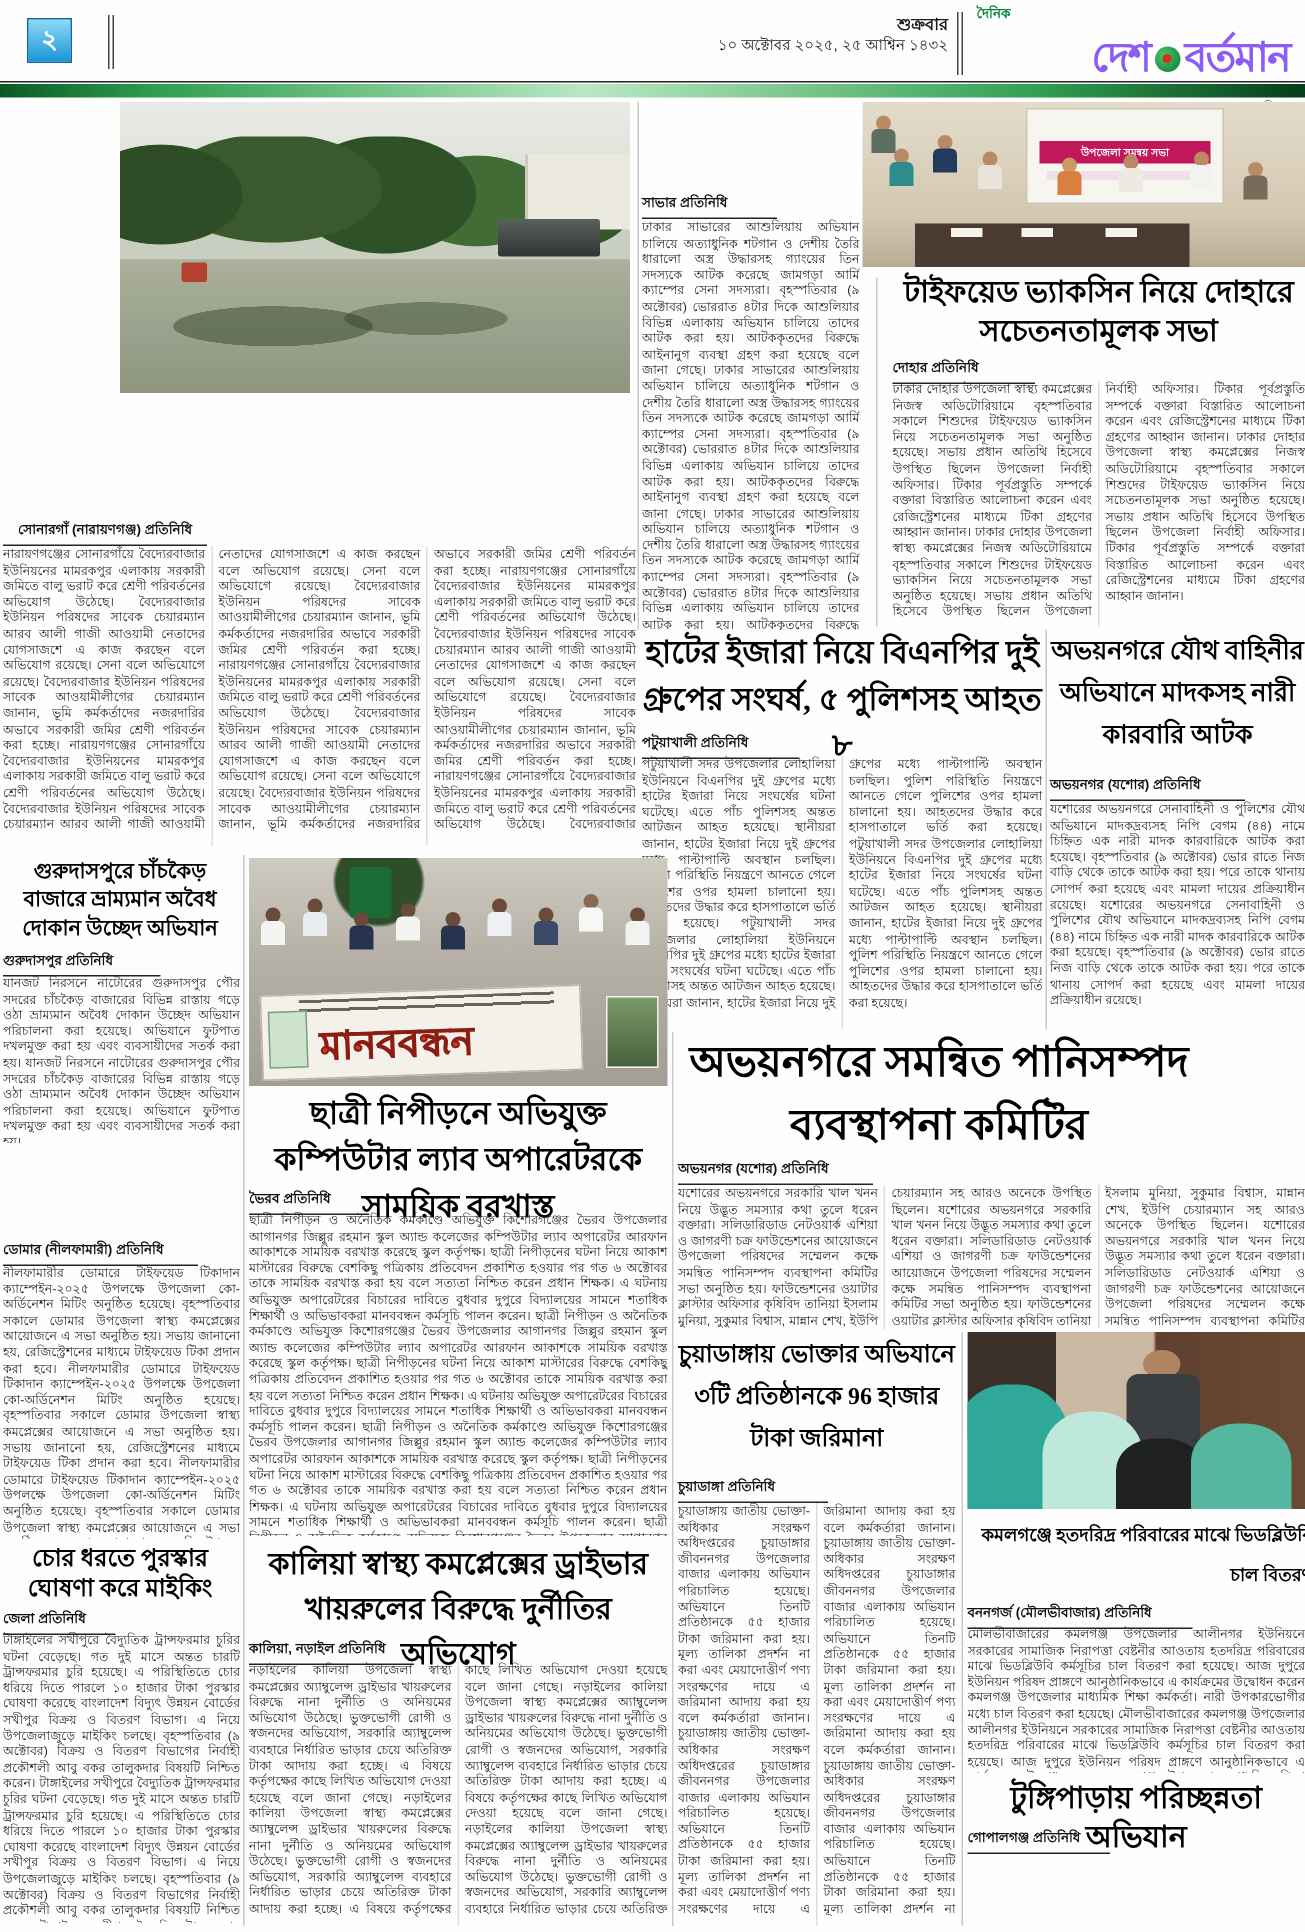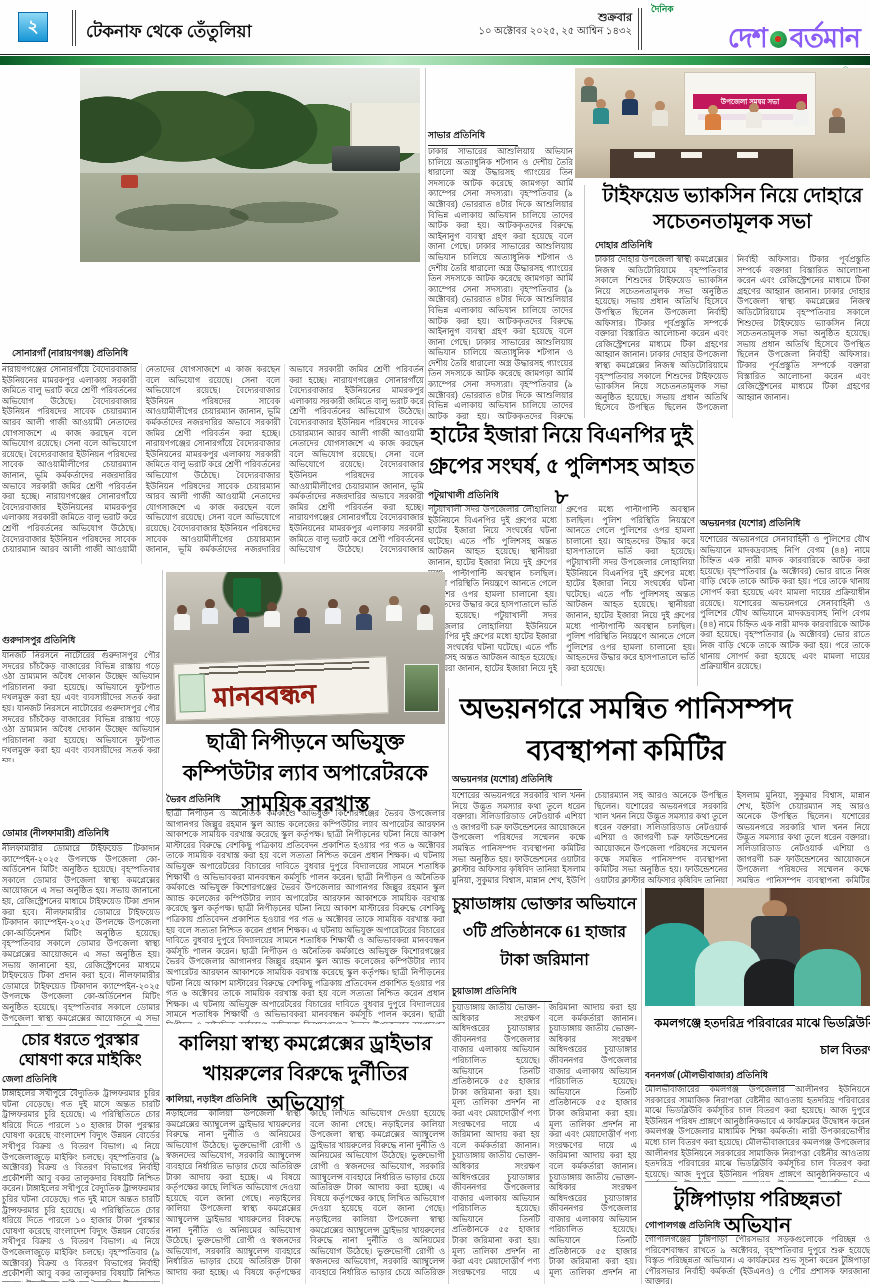--- a/index.html
+++ b/index.html
@@ -84,21 +84,20 @@
 </style>
 </head>
 <body>
 
 <div class="page">
 
   <div class="abs pagenum">
       <span>২</span>
     </div>
   <div class="abs dsep" style="left:72px;top:10px;height:36px;"></div>
-  <div class="abs slogan">টেকনাফ থেকে তেঁতুলিয়া</div>
   <div class="abs dateblock">
     <div class="weekday">শুক্রবার</div>
     <div class="dateline">১০ অক্টোবর ২০২৫, ২৫ আশ্বিন ১৪৩২</div>
   </div>
   <div class="abs dsep" style="right:228px;top:8px;height:42px;"></div>
   <div class="abs masthead">
     <div class="mh-daily">দৈনিক</div>
     <div class="mh-row">
       <span class="mh-name">দেশ</span>
       <span class="mh-dot"></span>
@@ -167,23 +166,25 @@
     <div class="paper" style="left:55%;"></div>
   </div>
   <div class="abs headline" style="left:595px;top:182px;width:275px;font-size:20px;line-height:26px;">টাইফয়েড ভ্যাকসিন নিয়ে দোহারে সচেতনতামূলক সভা</div>
   <div class="abs byline" style="left:595px;top:238px;width:95px;">দোহার প্রতিনিধি</div>
   <div class="abs body cols2" style="left:595px;top:254px;width:275px;height:164px;">ঢাকার দোহার উপজেলা স্বাস্থ্য কমপ্লেক্সের নিজস্ব অডিটোরিয়ামে বৃহস্পতিবার সকালে শিশুদের টাইফয়েড ভ্যাকসিন নিয়ে সচেতনতামূলক সভা অনুষ্ঠিত হয়েছে। সভায় প্রধান অতিথি হিসেবে উপস্থিত ছিলেন উপজেলা নির্বাহী অফিসার। টিকার পূর্বপ্রস্তুতি সম্পর্কে বক্তারা বিস্তারিত আলোচনা করেন এবং রেজিস্ট্রেশনের মাধ্যমে টিকা গ্রহণের আহ্বান জানান। ঢাকার দোহার উপজেলা স্বাস্থ্য কমপ্লেক্সের নিজস্ব অডিটোরিয়ামে বৃহস্পতিবার সকালে শিশুদের টাইফয়েড ভ্যাকসিন নিয়ে সচেতনতামূলক সভা অনুষ্ঠিত হয়েছে। সভায় প্রধান অতিথি হিসেবে উপস্থিত ছিলেন উপজেলা নির্বাহী অফিসার। টিকার পূর্বপ্রস্তুতি সম্পর্কে বক্তারা বিস্তারিত আলোচনা করেন এবং রেজিস্ট্রেশনের মাধ্যমে টিকা গ্রহণের আহ্বান জানান। ঢাকার দোহার উপজেলা স্বাস্থ্য কমপ্লেক্সের নিজস্ব অডিটোরিয়ামে বৃহস্পতিবার সকালে শিশুদের টাইফয়েড ভ্যাকসিন নিয়ে সচেতনতামূলক সভা অনুষ্ঠিত হয়েছে। সভায় প্রধান অতিথি হিসেবে উপস্থিত ছিলেন উপজেলা নির্বাহী অফিসার। টিকার পূর্বপ্রস্তুতি সম্পর্কে বক্তারা বিস্তারিত আলোচনা করেন এবং রেজিস্ট্রেশনের মাধ্যমে টিকা গ্রহণের আহ্বান জানান।</div>
 
   <div class="abs headline" style="left:428px;top:420px;width:267px;font-size:21px;line-height:31px;">হাটের ইজারা নিয়ে বিএনপির দুই গ্রুপের সংঘর্ষ, ৫ পুলিশসহ আহত ৮</div>
   <div class="abs byline" style="left:428px;top:488px;width:105px;">পটুয়াখালী প্রতিনিধি</div>
   <div class="abs body cols2" style="left:428px;top:504px;width:267px;height:182px;">পটুয়াখালী সদর উপজেলার লোহালিয়া ইউনিয়নে বিএনপির দুই গ্রুপের মধ্যে হাটের ইজারা নিয়ে সংঘর্ষের ঘটনা ঘটেছে। এতে পাঁচ পুলিশসহ অন্তত আটজন আহত হয়েছে। স্থানীয়রা জানান, হাটের ইজারা নিয়ে দুই গ্রুপের মধ্যে পাল্টাপাল্টি অবস্থান চলছিল। পুলিশ পরিস্থিতি নিয়ন্ত্রণে আনতে গেলে পুলিশের ওপর হামলা চালানো হয়। আহতদের উদ্ধার করে হাসপাতালে ভর্তি করা হয়েছে। পটুয়াখালী সদর উপজেলার লোহালিয়া ইউনিয়নে বিএনপির দুই গ্রুপের মধ্যে হাটের ইজারা নিয়ে সংঘর্ষের ঘটনা ঘটেছে। এতে পাঁচ পুলিশসহ অন্তত আটজন আহত হয়েছে। স্থানীয়রা জানান, হাটের ইজারা নিয়ে দুই গ্রুপের মধ্যে পাল্টাপাল্টি অবস্থান চলছিল। পুলিশ পরিস্থিতি নিয়ন্ত্রণে আনতে গেলে পুলিশের ওপর হামলা চালানো হয়। আহতদের উদ্ধার করে হাসপাতালে ভর্তি করা হয়েছে। পটুয়াখালী সদর উপজেলার লোহালিয়া ইউনিয়নে বিএনপির দুই গ্রুপের মধ্যে হাটের ইজারা নিয়ে সংঘর্ষের ঘটনা ঘটেছে। এতে পাঁচ পুলিশসহ অন্তত আটজন আহত হয়েছে। স্থানীয়রা জানান, হাটের ইজারা নিয়ে দুই গ্রুপের মধ্যে পাল্টাপাল্টি অবস্থান চলছিল। পুলিশ পরিস্থিতি নিয়ন্ত্রণে আনতে গেলে পুলিশের ওপর হামলা চালানো হয়। আহতদের উদ্ধার করে হাসপাতালে ভর্তি করা হয়েছে।</div>
 
+  <div class="abs headline" style="left:700px;top:420px;width:170px;font-size:17px;line-height:28px;">অভয়নগরে যৌথ বাহিনীর অভিযানে মাদকসহ নারী কারবারি আটক</div>
   <div class="abs byline" style="left:700px;top:516px;width:130px;">অভয়নগর (যশোর) প্রতিনিধি</div>
   <div class="abs body" style="left:700px;top:534px;width:170px;height:152px;">যশোরের অভয়নগরে সেনাবাহিনী ও পুলিশের যৌথ অভিযানে মাদকদ্রব্যসহ নিপি বেগম (৪৪) নামে চিহ্নিত এক নারী মাদক কারবারিকে আটক করা হয়েছে। বৃহস্পতিবার (৯ অক্টোবর) ভোর রাতে নিজ বাড়ি থেকে তাকে আটক করা হয়। পরে তাকে থানায় সোপর্দ করা হয়েছে এবং মামলা দায়ের প্রক্রিয়াধীন রয়েছে। যশোরের অভয়নগরে সেনাবাহিনী ও পুলিশের যৌথ অভিযানে মাদকদ্রব্যসহ নিপি বেগম (৪৪) নামে চিহ্নিত এক নারী মাদক কারবারিকে আটক করা হয়েছে। বৃহস্পতিবার (৯ অক্টোবর) ভোর রাতে নিজ বাড়ি থেকে তাকে আটক করা হয়। পরে তাকে থানায় সোপর্দ করা হয়েছে এবং মামলা দায়ের প্রক্রিয়াধীন রয়েছে।</div>
 
+  <div class="abs headline" style="left:0;top:572px;width:160px;font-size:14px;line-height:19px;">গুরুদাসপুরে চাঁচকৈড় বাজারে ভ্রাম্যমান অবৈধ দোকান উচ্ছেদ অভিযান</div>
   <div class="abs byline" style="left:2px;top:633px;width:105px;">গুরুদাসপুর প্রতিনিধি</div>
   <div class="abs body" style="left:2px;top:650px;width:158px;height:112px;">যানজট নিরসনে নাটোরের গুরুদাসপুর পৌর সদরের চাঁচকৈড় বাজারের বিভিন্ন রাস্তায় গড়ে ওঠা ভ্রাম্যমান অবৈধ দোকান উচ্ছেদ অভিযান পরিচালনা করা হয়েছে। অভিযানে ফুটপাত দখলমুক্ত করা হয় এবং ব্যবসায়ীদের সতর্ক করা হয়। যানজট নিরসনে নাটোরের গুরুদাসপুর পৌর সদরের চাঁচকৈড় বাজারের বিভিন্ন রাস্তায় গড়ে ওঠা ভ্রাম্যমান অবৈধ দোকান উচ্ছেদ অভিযান পরিচালনা করা হয়েছে। অভিযানে ফুটপাত দখলমুক্ত করা হয় এবং ব্যবসায়ীদের সতর্ক করা হয়।</div>
 
   <div class="abs byline" style="left:2px;top:826px;width:130px;">ডোমার (নীলফামারী) প্রতিনিধি</div>
   <div class="abs body" style="left:2px;top:843px;width:158px;height:183px;">নীলফামারীর ডোমারে টাইফয়েড টিকাদান ক্যাম্পেইন-২০২৫ উপলক্ষে উপজেলা কো-অর্ডিনেশন মিটিং অনুষ্ঠিত হয়েছে। বৃহস্পতিবার সকালে ডোমার উপজেলা স্বাস্থ্য কমপ্লেক্সের আয়োজনে এ সভা অনুষ্ঠিত হয়। সভায় জানানো হয়, রেজিস্ট্রেশনের মাধ্যমে টাইফয়েড টিকা প্রদান করা হবে। নীলফামারীর ডোমারে টাইফয়েড টিকাদান ক্যাম্পেইন-২০২৫ উপলক্ষে উপজেলা কো-অর্ডিনেশন মিটিং অনুষ্ঠিত হয়েছে। বৃহস্পতিবার সকালে ডোমার উপজেলা স্বাস্থ্য কমপ্লেক্সের আয়োজনে এ সভা অনুষ্ঠিত হয়। সভায় জানানো হয়, রেজিস্ট্রেশনের মাধ্যমে টাইফয়েড টিকা প্রদান করা হবে। নীলফামারীর ডোমারে টাইফয়েড টিকাদান ক্যাম্পেইন-২০২৫ উপলক্ষে উপজেলা কো-অর্ডিনেশন মিটিং অনুষ্ঠিত হয়েছে। বৃহস্পতিবার সকালে ডোমার উপজেলা স্বাস্থ্য কমপ্লেক্সের আয়োজনে এ সভা অনুষ্ঠিত হয়। সভায় জানানো হয়, রেজিস্ট্রেশনের মাধ্যমে টাইফয়েড টিকা প্রদান করা হবে।</div>
 
   <div class="abs headline" style="left:0;top:1030px;width:160px;font-size:16px;line-height:20px;">চোর ধরতে পুরস্কার ঘোষণা করে মাইকিং</div>
   <div class="abs byline" style="left:2px;top:1072px;width:75px;">জেলা প্রতিনিধি</div>
   <div class="abs body" style="left:2px;top:1088px;width:158px;height:194px;">টাঙ্গাইলের সখীপুরে বৈদ্যুতিক ট্রান্সফরমার চুরির ঘটনা বেড়েছে। গত দুই মাসে অন্তত চারটি ট্রান্সফরমার চুরি হয়েছে। এ পরিস্থিতিতে চোর ধরিয়ে দিতে পারলে ১০ হাজার টাকা পুরস্কার ঘোষণা করেছে বাংলাদেশ বিদ্যুৎ উন্নয়ন বোর্ডের সখীপুর বিক্রয় ও বিতরণ বিভাগ। এ নিয়ে উপজেলাজুড়ে মাইকিং চলছে। বৃহস্পতিবার (৯ অক্টোবর) বিক্রয় ও বিতরণ বিভাগের নির্বাহী প্রকৌশলী আবু বকর তালুকদার বিষয়টি নিশ্চিত করেন। টাঙ্গাইলের সখীপুরে বৈদ্যুতিক ট্রান্সফরমার চুরির ঘটনা বেড়েছে। গত দুই মাসে অন্তত চারটি ট্রান্সফরমার চুরি হয়েছে। এ পরিস্থিতিতে চোর ধরিয়ে দিতে পারলে ১০ হাজার টাকা পুরস্কার ঘোষণা করেছে বাংলাদেশ বিদ্যুৎ উন্নয়ন বোর্ডের সখীপুর বিক্রয় ও বিতরণ বিভাগ। এ নিয়ে উপজেলাজুড়ে মাইকিং চলছে। বৃহস্পতিবার (৯ অক্টোবর) বিক্রয় ও বিতরণ বিভাগের নির্বাহী প্রকৌশলী আবু বকর তালুকদার বিষয়টি নিশ্চিত করেন। টাঙ্গাইলের সখীপুরে বৈদ্যুতিক ট্রান্সফরমার চুরির ঘটনা বেড়েছে। গত দুই মাসে অন্তত চারটি ট্রান্সফরমার চুরি হয়েছে। এ পরিস্থিতিতে চোর ধরিয়ে দিতে পারলে ১০ হাজার টাকা পুরস্কার ঘোষণা করেছে বাংলাদেশ বিদ্যুৎ উন্নয়ন বোর্ডের সখীপুর বিক্রয় ও বিতরণ বিভাগ। এ নিয়ে উপজেলাজুড়ে মাইকিং চলছে। বৃহস্পতিবার (৯ অক্টোবর) বিক্রয় ও বিতরণ বিভাগের নির্বাহী প্রকৌশলী আবু বকর তালুকদার বিষয়টি নিশ্চিত করেন।</div>
 
@@ -238,40 +239,39 @@
   <div class="abs body" style="left:166px;top:808px;width:279px;height:216px;">ছাত্রী নিপীড়ন ও অনৈতিক কর্মকাণ্ডে অভিযুক্ত কিশোরগঞ্জের ভৈরব উপজেলার আগানগর জিল্লুর রহমান স্কুল অ্যান্ড কলেজের কম্পিউটার ল্যাব অপারেটর আরফান আকাশকে সাময়িক বরখাস্ত করেছে স্কুল কর্তৃপক্ষ। ছাত্রী নিপীড়নের ঘটনা নিয়ে আকাশ মাস্টারের বিরুদ্ধে বেশকিছু পত্রিকায় প্রতিবেদন প্রকাশিত হওয়ার পর গত ৬ অক্টোবর তাকে সাময়িক বরখাস্ত করা হয় বলে সত্যতা নিশ্চিত করেন প্রধান শিক্ষক। এ ঘটনায় অভিযুক্ত অপারেটরের বিচারের দাবিতে বুধবার দুপুরে বিদ্যালয়ের সামনে শতাধিক শিক্ষার্থী ও অভিভাবকরা মানববন্ধন কর্মসূচি পালন করেন। ছাত্রী নিপীড়ন ও অনৈতিক কর্মকাণ্ডে অভিযুক্ত কিশোরগঞ্জের ভৈরব উপজেলার আগানগর জিল্লুর রহমান স্কুল অ্যান্ড কলেজের কম্পিউটার ল্যাব অপারেটর আরফান আকাশকে সাময়িক বরখাস্ত করেছে স্কুল কর্তৃপক্ষ। ছাত্রী নিপীড়নের ঘটনা নিয়ে আকাশ মাস্টারের বিরুদ্ধে বেশকিছু পত্রিকায় প্রতিবেদন প্রকাশিত হওয়ার পর গত ৬ অক্টোবর তাকে সাময়িক বরখাস্ত করা হয় বলে সত্যতা নিশ্চিত করেন প্রধান শিক্ষক। এ ঘটনায় অভিযুক্ত অপারেটরের বিচারের দাবিতে বুধবার দুপুরে বিদ্যালয়ের সামনে শতাধিক শিক্ষার্থী ও অভিভাবকরা মানববন্ধন কর্মসূচি পালন করেন। ছাত্রী নিপীড়ন ও অনৈতিক কর্মকাণ্ডে অভিযুক্ত কিশোরগঞ্জের ভৈরব উপজেলার আগানগর জিল্লুর রহমান স্কুল অ্যান্ড কলেজের কম্পিউটার ল্যাব অপারেটর আরফান আকাশকে সাময়িক বরখাস্ত করেছে স্কুল কর্তৃপক্ষ। ছাত্রী নিপীড়নের ঘটনা নিয়ে আকাশ মাস্টারের বিরুদ্ধে বেশকিছু পত্রিকায় প্রতিবেদন প্রকাশিত হওয়ার পর গত ৬ অক্টোবর তাকে সাময়িক বরখাস্ত করা হয় বলে সত্যতা নিশ্চিত করেন প্রধান শিক্ষক। এ ঘটনায় অভিযুক্ত অপারেটরের বিচারের দাবিতে বুধবার দুপুরে বিদ্যালয়ের সামনে শতাধিক শিক্ষার্থী ও অভিভাবকরা মানববন্ধন কর্মসূচি পালন করেন। ছাত্রী নিপীড়ন ও অনৈতিক কর্মকাণ্ডে অভিযুক্ত কিশোরগঞ্জের ভৈরব উপজেলার আগানগর জিল্লুর রহমান স্কুল অ্যান্ড কলেজের কম্পিউটার ল্যাব অপারেটর আরফান আকাশকে সাময়িক বরখাস্ত করেছে স্কুল কর্তৃপক্ষ। ছাত্রী নিপীড়নের ঘটনা নিয়ে আকাশ মাস্টারের বিরুদ্ধে বেশকিছু পত্রিকায় প্রতিবেদন প্রকাশিত হওয়ার পর গত ৬ অক্টোবর তাকে সাময়িক বরখাস্ত করা হয় বলে সত্যতা নিশ্চিত করেন প্রধান শিক্ষক। এ ঘটনায় অভিযুক্ত অপারেটরের বিচারের দাবিতে বুধবার দুপুরে বিদ্যালয়ের সামনে শতাধিক শিক্ষার্থী ও অভিভাবকরা মানববন্ধন কর্মসূচি পালন করেন।</div>
 
   <div class="abs headline" style="left:166px;top:1028px;width:279px;font-size:20px;line-height:30px;">কালিয়া স্বাস্থ্য কমপ্লেক্সের ড্রাইভার খায়রুলের বিরুদ্ধে দুর্নীতির অভিযোগ</div>
   <div class="abs byline" style="left:166px;top:1092px;width:110px;">কালিয়া, নড়াইল প্রতিনিধি</div>
   <div class="abs body cols2" style="left:166px;top:1108px;width:279px;height:176px;">নড়াইলের কালিয়া উপজেলা স্বাস্থ্য কমপ্লেক্সের অ্যাম্বুলেন্স ড্রাইভার খায়রুলের বিরুদ্ধে নানা দুর্নীতি ও অনিয়মের অভিযোগ উঠেছে। ভুক্তভোগী রোগী ও স্বজনদের অভিযোগ, সরকারি অ্যাম্বুলেন্স ব্যবহারে নির্ধারিত ভাড়ার চেয়ে অতিরিক্ত টাকা আদায় করা হচ্ছে। এ বিষয়ে কর্তৃপক্ষের কাছে লিখিত অভিযোগ দেওয়া হয়েছে বলে জানা গেছে। নড়াইলের কালিয়া উপজেলা স্বাস্থ্য কমপ্লেক্সের অ্যাম্বুলেন্স ড্রাইভার খায়রুলের বিরুদ্ধে নানা দুর্নীতি ও অনিয়মের অভিযোগ উঠেছে। ভুক্তভোগী রোগী ও স্বজনদের অভিযোগ, সরকারি অ্যাম্বুলেন্স ব্যবহারে নির্ধারিত ভাড়ার চেয়ে অতিরিক্ত টাকা আদায় করা হচ্ছে। এ বিষয়ে কর্তৃপক্ষের কাছে লিখিত অভিযোগ দেওয়া হয়েছে বলে জানা গেছে। নড়াইলের কালিয়া উপজেলা স্বাস্থ্য কমপ্লেক্সের অ্যাম্বুলেন্স ড্রাইভার খায়রুলের বিরুদ্ধে নানা দুর্নীতি ও অনিয়মের অভিযোগ উঠেছে। ভুক্তভোগী রোগী ও স্বজনদের অভিযোগ, সরকারি অ্যাম্বুলেন্স ব্যবহারে নির্ধারিত ভাড়ার চেয়ে অতিরিক্ত টাকা আদায় করা হচ্ছে। এ বিষয়ে কর্তৃপক্ষের কাছে লিখিত অভিযোগ দেওয়া হয়েছে বলে জানা গেছে। নড়াইলের কালিয়া উপজেলা স্বাস্থ্য কমপ্লেক্সের অ্যাম্বুলেন্স ড্রাইভার খায়রুলের বিরুদ্ধে নানা দুর্নীতি ও অনিয়মের অভিযোগ উঠেছে। ভুক্তভোগী রোগী ও স্বজনদের অভিযোগ, সরকারি অ্যাম্বুলেন্স ব্যবহারে নির্ধারিত ভাড়ার চেয়ে অতিরিক্ত টাকা আদায় করা হচ্ছে। এ বিষয়ে কর্তৃপক্ষের কাছে লিখিত অভিযোগ দেওয়া হয়েছে বলে জানা গেছে।</div>
 
   <div class="abs headline" style="left:450px;top:688px;width:352px;font-size:28px;line-height:42px;">অভয়নগরে সমন্বিত পানিসম্পদ ব্যবস্থাপনা কমিটির</div>
   <div class="abs byline" style="left:452px;top:772px;width:130px;">অভয়নগর (যশোর) প্রতিনিধি</div>
   <div class="abs body cols3" style="left:452px;top:790px;width:418px;height:96px;">যশোরের অভয়নগরে সরকারি খাল খনন নিয়ে উদ্ভূত সমস্যার কথা তুলে ধরেন বক্তারা। সলিডারিডাড নেটওয়ার্ক এশিয়া ও জাগরণী চক্র ফাউন্ডেশনের আয়োজনে উপজেলা পরিষদের সম্মেলন কক্ষে সমন্বিত পানিসম্পদ ব্যবস্থাপনা কমিটির সভা অনুষ্ঠিত হয়। ফাউন্ডেশনের ওয়াটার ক্লাস্টার অফিসার কৃষিবিদ তানিয়া ইসলাম মুনিয়া, সুকুমার বিশ্বাস, মান্নান শেখ, ইউপি চেয়ারম্যান সহ আরও অনেকে উপস্থিত ছিলেন। যশোরের অভয়নগরে সরকারি খাল খনন নিয়ে উদ্ভূত সমস্যার কথা তুলে ধরেন বক্তারা। সলিডারিডাড নেটওয়ার্ক এশিয়া ও জাগরণী চক্র ফাউন্ডেশনের আয়োজনে উপজেলা পরিষদের সম্মেলন কক্ষে সমন্বিত পানিসম্পদ ব্যবস্থাপনা কমিটির সভা অনুষ্ঠিত হয়। ফাউন্ডেশনের ওয়াটার ক্লাস্টার অফিসার কৃষিবিদ তানিয়া ইসলাম মুনিয়া, সুকুমার বিশ্বাস, মান্নান শেখ, ইউপি চেয়ারম্যান সহ আরও অনেকে উপস্থিত ছিলেন। যশোরের অভয়নগরে সরকারি খাল খনন নিয়ে উদ্ভূত সমস্যার কথা তুলে ধরেন বক্তারা। সলিডারিডাড নেটওয়ার্ক এশিয়া ও জাগরণী চক্র ফাউন্ডেশনের আয়োজনে উপজেলা পরিষদের সম্মেলন কক্ষে সমন্বিত পানিসম্পদ ব্যবস্থাপনা কমিটির সভা অনুষ্ঠিত হয়। ফাউন্ডেশনের ওয়াটার ক্লাস্টার অফিসার কৃষিবিদ তানিয়া ইসলাম মুনিয়া, সুকুমার বিশ্বাস, মান্নান শেখ, ইউপি চেয়ারম্যান সহ আরও অনেকে উপস্থিত ছিলেন।</div>
 
-  <div class="abs headline" style="left:452px;top:890px;width:185px;font-size:16px;line-height:28px;">চুয়াডাঙ্গায় ভোক্তার অভিযানে ৩টি প্রতিষ্ঠানকে 61 হাজার টাকা জরিমানা</div>
+  <div class="abs headline" style="left:452px;top:890px;width:185px;font-size:16px;line-height:28px;">চুয়াডাঙ্গায় ভোক্তার অভিযানে ৩টি প্রতিষ্ঠানকে 96 হাজার টাকা জরিমানা</div>
   <div class="abs byline" style="left:452px;top:984px;width:100px;">চুয়াডাঙ্গা প্রতিনিধি</div>
   <div class="abs body cols2" style="left:452px;top:1002px;width:185px;height:282px;">চুয়াডাঙ্গায় জাতীয় ভোক্তা-অধিকার সংরক্ষণ অধিদপ্তরের চুয়াডাঙ্গার জীবননগর উপজেলার বাজার এলাকায় অভিযান পরিচালিত হয়েছে। অভিযানে তিনটি প্রতিষ্ঠানকে ৫৫ হাজার টাকা জরিমানা করা হয়। মূল্য তালিকা প্রদর্শন না করা এবং মেয়াদোত্তীর্ণ পণ্য সংরক্ষণের দায়ে এ জরিমানা আদায় করা হয় বলে কর্মকর্তারা জানান। চুয়াডাঙ্গায় জাতীয় ভোক্তা-অধিকার সংরক্ষণ অধিদপ্তরের চুয়াডাঙ্গার জীবননগর উপজেলার বাজার এলাকায় অভিযান পরিচালিত হয়েছে। অভিযানে তিনটি প্রতিষ্ঠানকে ৫৫ হাজার টাকা জরিমানা করা হয়। মূল্য তালিকা প্রদর্শন না করা এবং মেয়াদোত্তীর্ণ পণ্য সংরক্ষণের দায়ে এ জরিমানা আদায় করা হয় বলে কর্মকর্তারা জানান। চুয়াডাঙ্গায় জাতীয় ভোক্তা-অধিকার সংরক্ষণ অধিদপ্তরের চুয়াডাঙ্গার জীবননগর উপজেলার বাজার এলাকায় অভিযান পরিচালিত হয়েছে। অভিযানে তিনটি প্রতিষ্ঠানকে ৫৫ হাজার টাকা জরিমানা করা হয়। মূল্য তালিকা প্রদর্শন না করা এবং মেয়াদোত্তীর্ণ পণ্য সংরক্ষণের দায়ে এ জরিমানা আদায় করা হয় বলে কর্মকর্তারা জানান। চুয়াডাঙ্গায় জাতীয় ভোক্তা-অধিকার সংরক্ষণ অধিদপ্তরের চুয়াডাঙ্গার জীবননগর উপজেলার বাজার এলাকায় অভিযান পরিচালিত হয়েছে। অভিযানে তিনটি প্রতিষ্ঠানকে ৫৫ হাজার টাকা জরিমানা করা হয়। মূল্য তালিকা প্রদর্শন না করা এবং মেয়াদোত্তীর্ণ পণ্য সংরক্ষণের দায়ে এ জরিমানা আদায় করা হয় বলে কর্মকর্তারা জানান। চুয়াডাঙ্গায় জাতীয় ভোক্তা-অধিকার সংরক্ষণ অধিদপ্তরের চুয়াডাঙ্গার জীবননগর উপজেলার বাজার এলাকায় অভিযান পরিচালিত হয়েছে। অভিযানে তিনটি প্রতিষ্ঠানকে ৫৫ হাজার টাকা জরিমানা করা হয়। মূল্য তালিকা প্রদর্শন না করা এবং মেয়াদোত্তীর্ণ পণ্য সংরক্ষণের দায়ে এ জরিমানা আদায় করা হয় বলে কর্মকর্তারা জানান।</div>
 
   <div class="abs ph crowd" style="left:645px;top:888px;width:225px;height:118px;">
     <div class="doorway"></div>
     <div class="man-head"></div>
     <div class="man-torso"></div>
     <div class="w1"></div>
     <div class="w2"></div>
     <div class="w3"></div>
     <div class="w4"></div>
   </div>
   <div class="abs headline" style="left:650px;top:1010px;width:225px;font-size:12px;line-height:27px;text-align:right;">কমলগঞ্জে হতদরিদ্র পরিবারের মাঝে ভিডব্লিউবি চাল বিতরণ</div>
   <div class="abs byline" style="left:645px;top:1068px;width:150px;">বননগর্জ (মৌলভীবাজার) প্রতিনিধি</div>
   <div class="abs body" style="left:645px;top:1084px;width:225px;height:98px;">মৌলভীবাজারের কমলগঞ্জ উপজেলার আলীনগর ইউনিয়নে সরকারের সামাজিক নিরাপত্তা বেষ্টনীর আওতায় হতদরিদ্র পরিবারের মাঝে ভিডব্লিউবি কর্মসূচির চাল বিতরণ করা হয়েছে। আজ দুপুরে ইউনিয়ন পরিষদ প্রাঙ্গণে আনুষ্ঠানিকভাবে এ কার্যক্রমের উদ্বোধন করেন কমলগঞ্জ উপজেলার মাধ্যমিক শিক্ষা কর্মকর্তা। নারী উপকারভোগীর মধ্যে চাল বিতরণ করা হয়েছে। মৌলভীবাজারের কমলগঞ্জ উপজেলার আলীনগর ইউনিয়নে সরকারের সামাজিক নিরাপত্তা বেষ্টনীর আওতায় হতদরিদ্র পরিবারের মাঝে ভিডব্লিউবি কর্মসূচির চাল বিতরণ করা হয়েছে। আজ দুপুরে ইউনিয়ন পরিষদ প্রাঙ্গণে আনুষ্ঠানিকভাবে এ কার্যক্রমের উদ্বোধন করেন কমলগঞ্জ উপজেলার মাধ্যমিক শিক্ষা কর্মকর্তা। নারী উপকারভোগীর মধ্যে চাল বিতরণ করা হয়েছে।</div>
 
   <div class="abs headline" style="left:645px;top:1186px;width:225px;font-size:20px;line-height:26px;">টুঙ্গিপাড়ায় পরিচ্ছন্নতা অভিযান</div>
   <div class="abs byline" style="left:645px;top:1218px;width:95px;">গোপালগঞ্জ প্রতিনিধি</div>
-  <div class="abs body" style="left:645px;top:1234px;width:225px;height:50px;">গোপালগঞ্জের টুঙ্গিপাড়া পৌরসভার সড়কগুলোকে পরিচ্ছন্ন ও পরিবেশবান্ধব রাখতে ৯ অক্টোবর, বৃহস্পতিবার দুপুরে শুরু হয়েছে বিস্তৃত পরিচ্ছন্নতা অভিযান। এ কার্যক্রমের শুভ সূচনা করেন টুঙ্গিপাড়া পৌরসভার নির্বাহী কর্মকর্তা (ইউএনও) ও পৌর প্রশাসক ফারজানা আক্তার।</div>
 
   <div class="abs vrule" style="left:162px;top:570px;height:714px;"></div>
   <div class="abs vrule" style="left:425px;top:68px;height:352px;"></div>
   <div class="abs vrule" style="left:448px;top:688px;height:596px;"></div>
   <div class="abs vrule" style="left:584px;top:185px;height:233px;"></div>
   <div class="abs vrule" style="left:697px;top:420px;height:266px;"></div>
   <div class="abs vrule" style="left:641px;top:888px;height:396px;"></div>
 
 </div>
 

